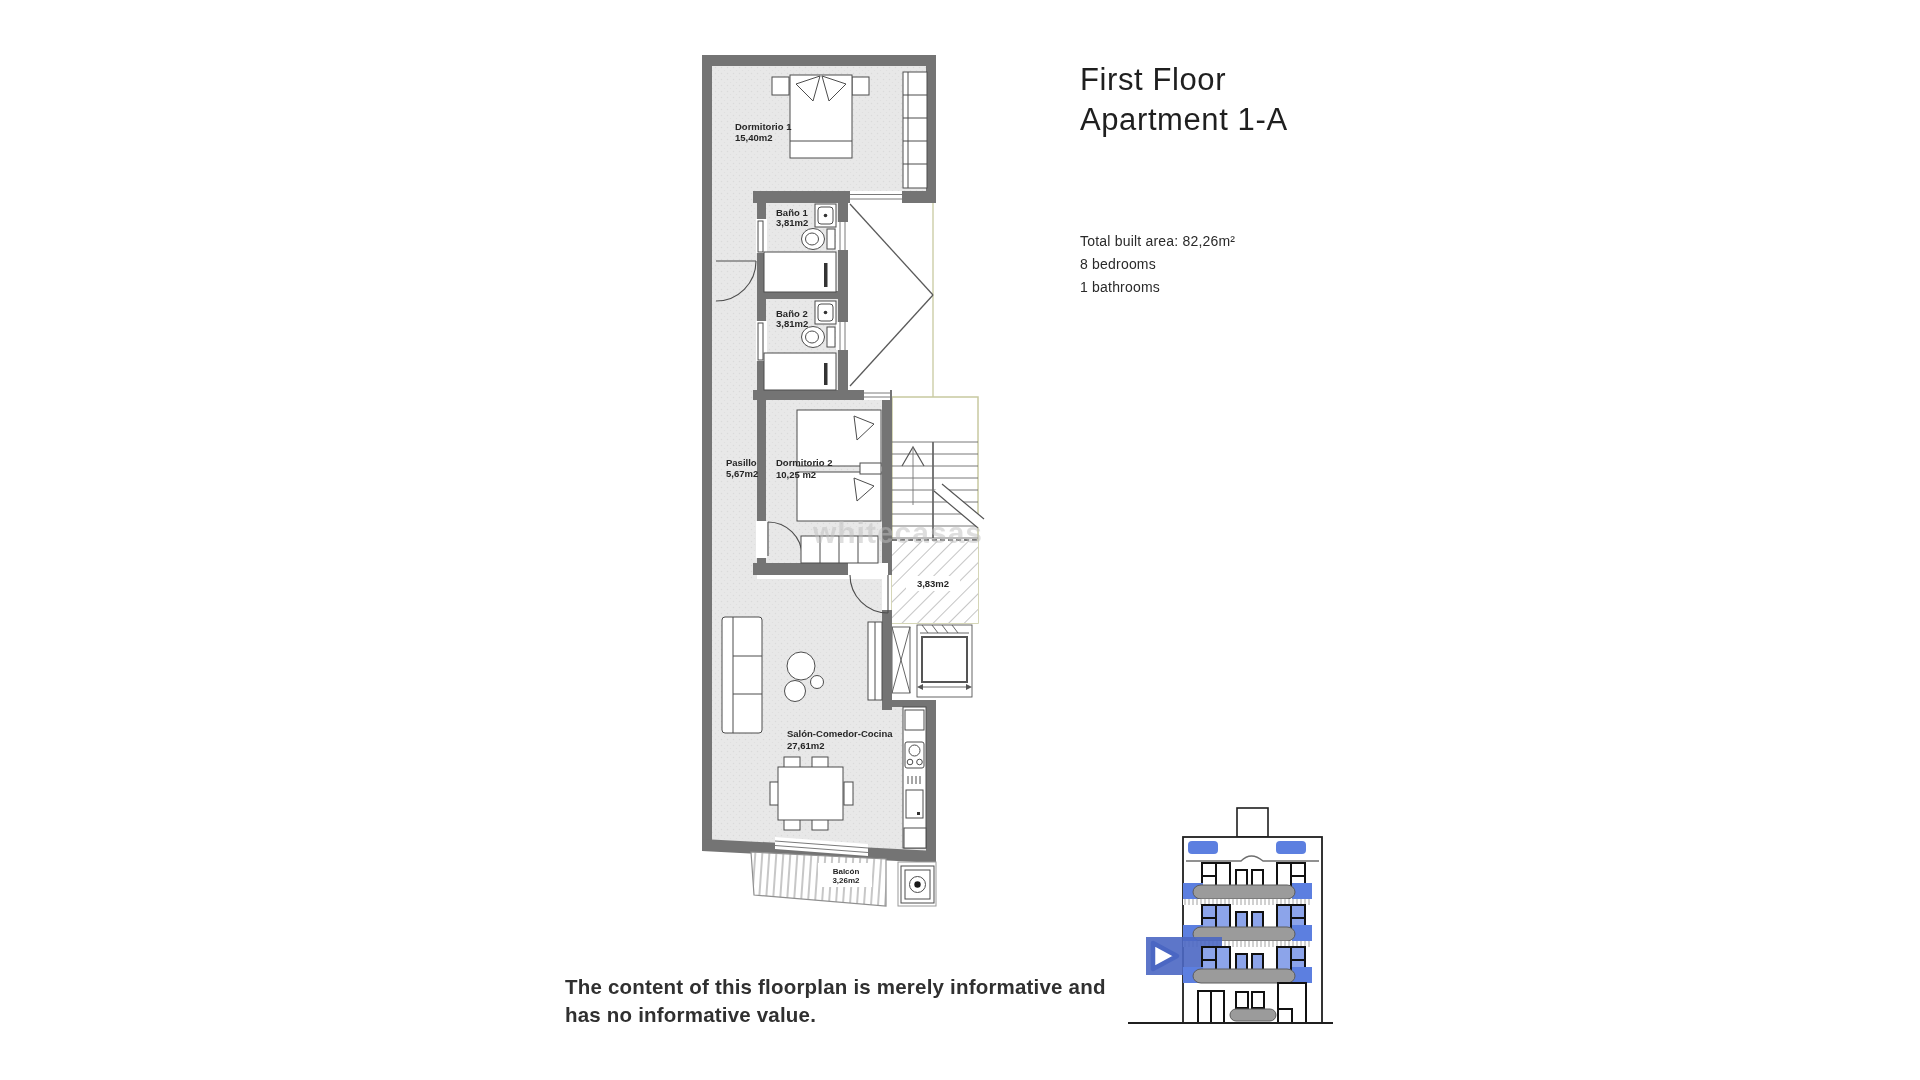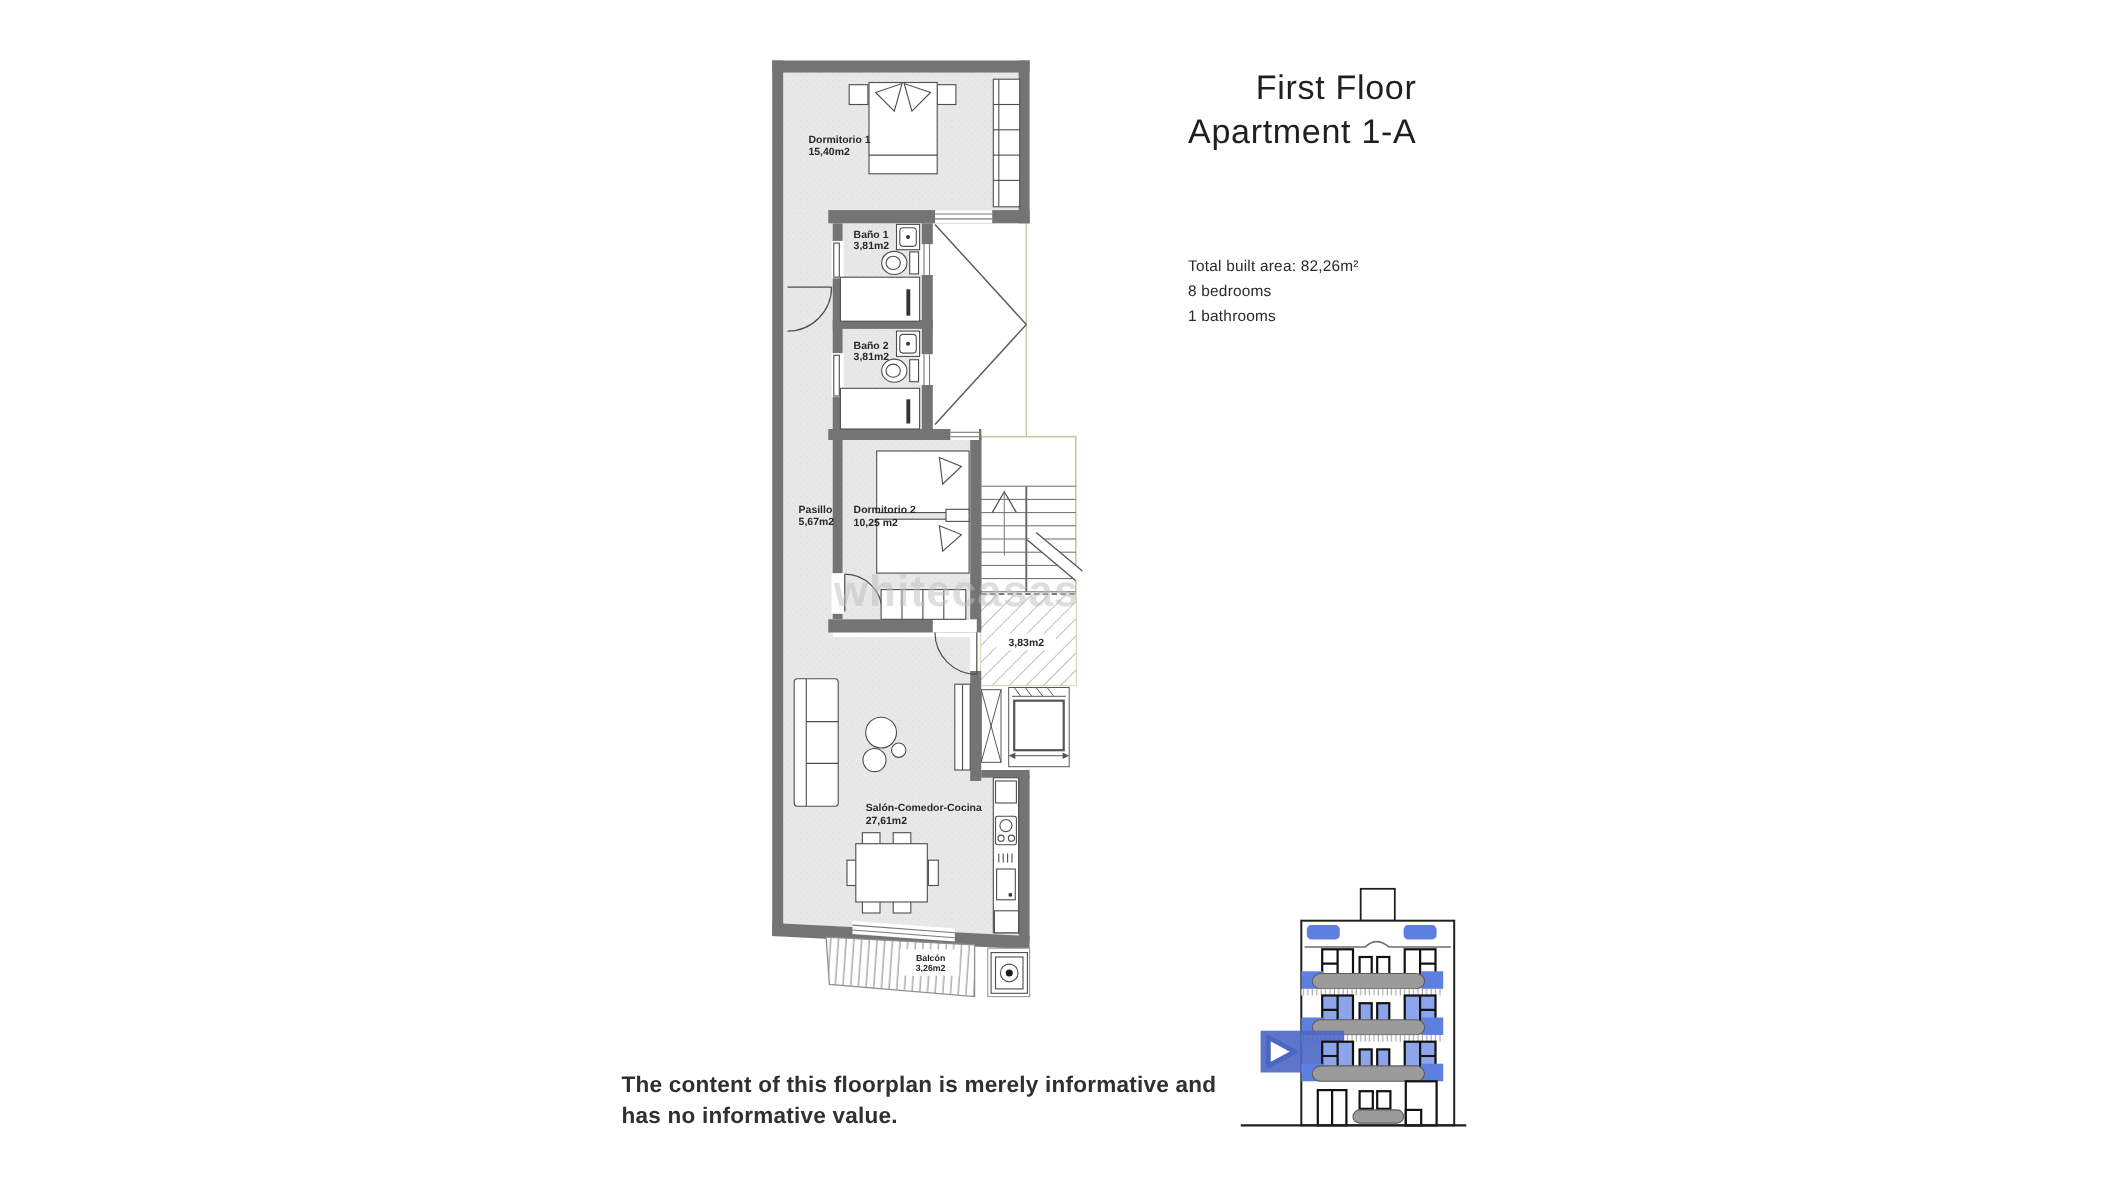--- a/index.html
+++ b/index.html
@@ -1,23 +1,23 @@
 <!DOCTYPE html>
 <html><head>
 <meta charset="utf-8">
 <style>
   html,body{margin:0;padding:0;background:#fff;}
   .canvas{position:relative;width:1920px;height:1080px;background:#fff;overflow:hidden;
           font-family:"Liberation Sans",sans-serif;color:#212121;}
   .title{position:absolute;left:1080px;top:60px;font-size:31px;line-height:40px;
-         font-weight:500;letter-spacing:.6px;color:#1f1f1f;text-align:right;}
+         font-weight:500;letter-spacing:.6px;color:#1f1f1f;}
   .summary{position:absolute;left:1080px;top:230px;font-size:14px;line-height:23px;color:#2a2a2a;letter-spacing:.2px;}
   .disclaimer{position:absolute;left:565px;top:973px;font-size:20.5px;line-height:28px;color:#303030;letter-spacing:.2px;font-weight:bold;}
-  .watermark{position:absolute;left:758px;top:516px;width:225px;text-align:left;
-             font-size:40px;font-weight:600;letter-spacing:1px;color:#bfbfbf;opacity:.5;z-index:3;pointer-events:none;}
+  .watermark{position:absolute;left:758px;top:516px;width:225px;text-align:right;
+             font-size:30px;font-weight:600;letter-spacing:1px;color:#bfbfbf;opacity:.5;z-index:3;pointer-events:none;}
   svg{position:absolute;}
   svg text{font-family:"Liberation Sans",sans-serif;fill:#262626;font-weight:600;}
   .rl{font-size:9.5px;}
   .rs{font-size:8px;}
 </style>
 </head>
 <body>
 
 <div class="canvas">
 

